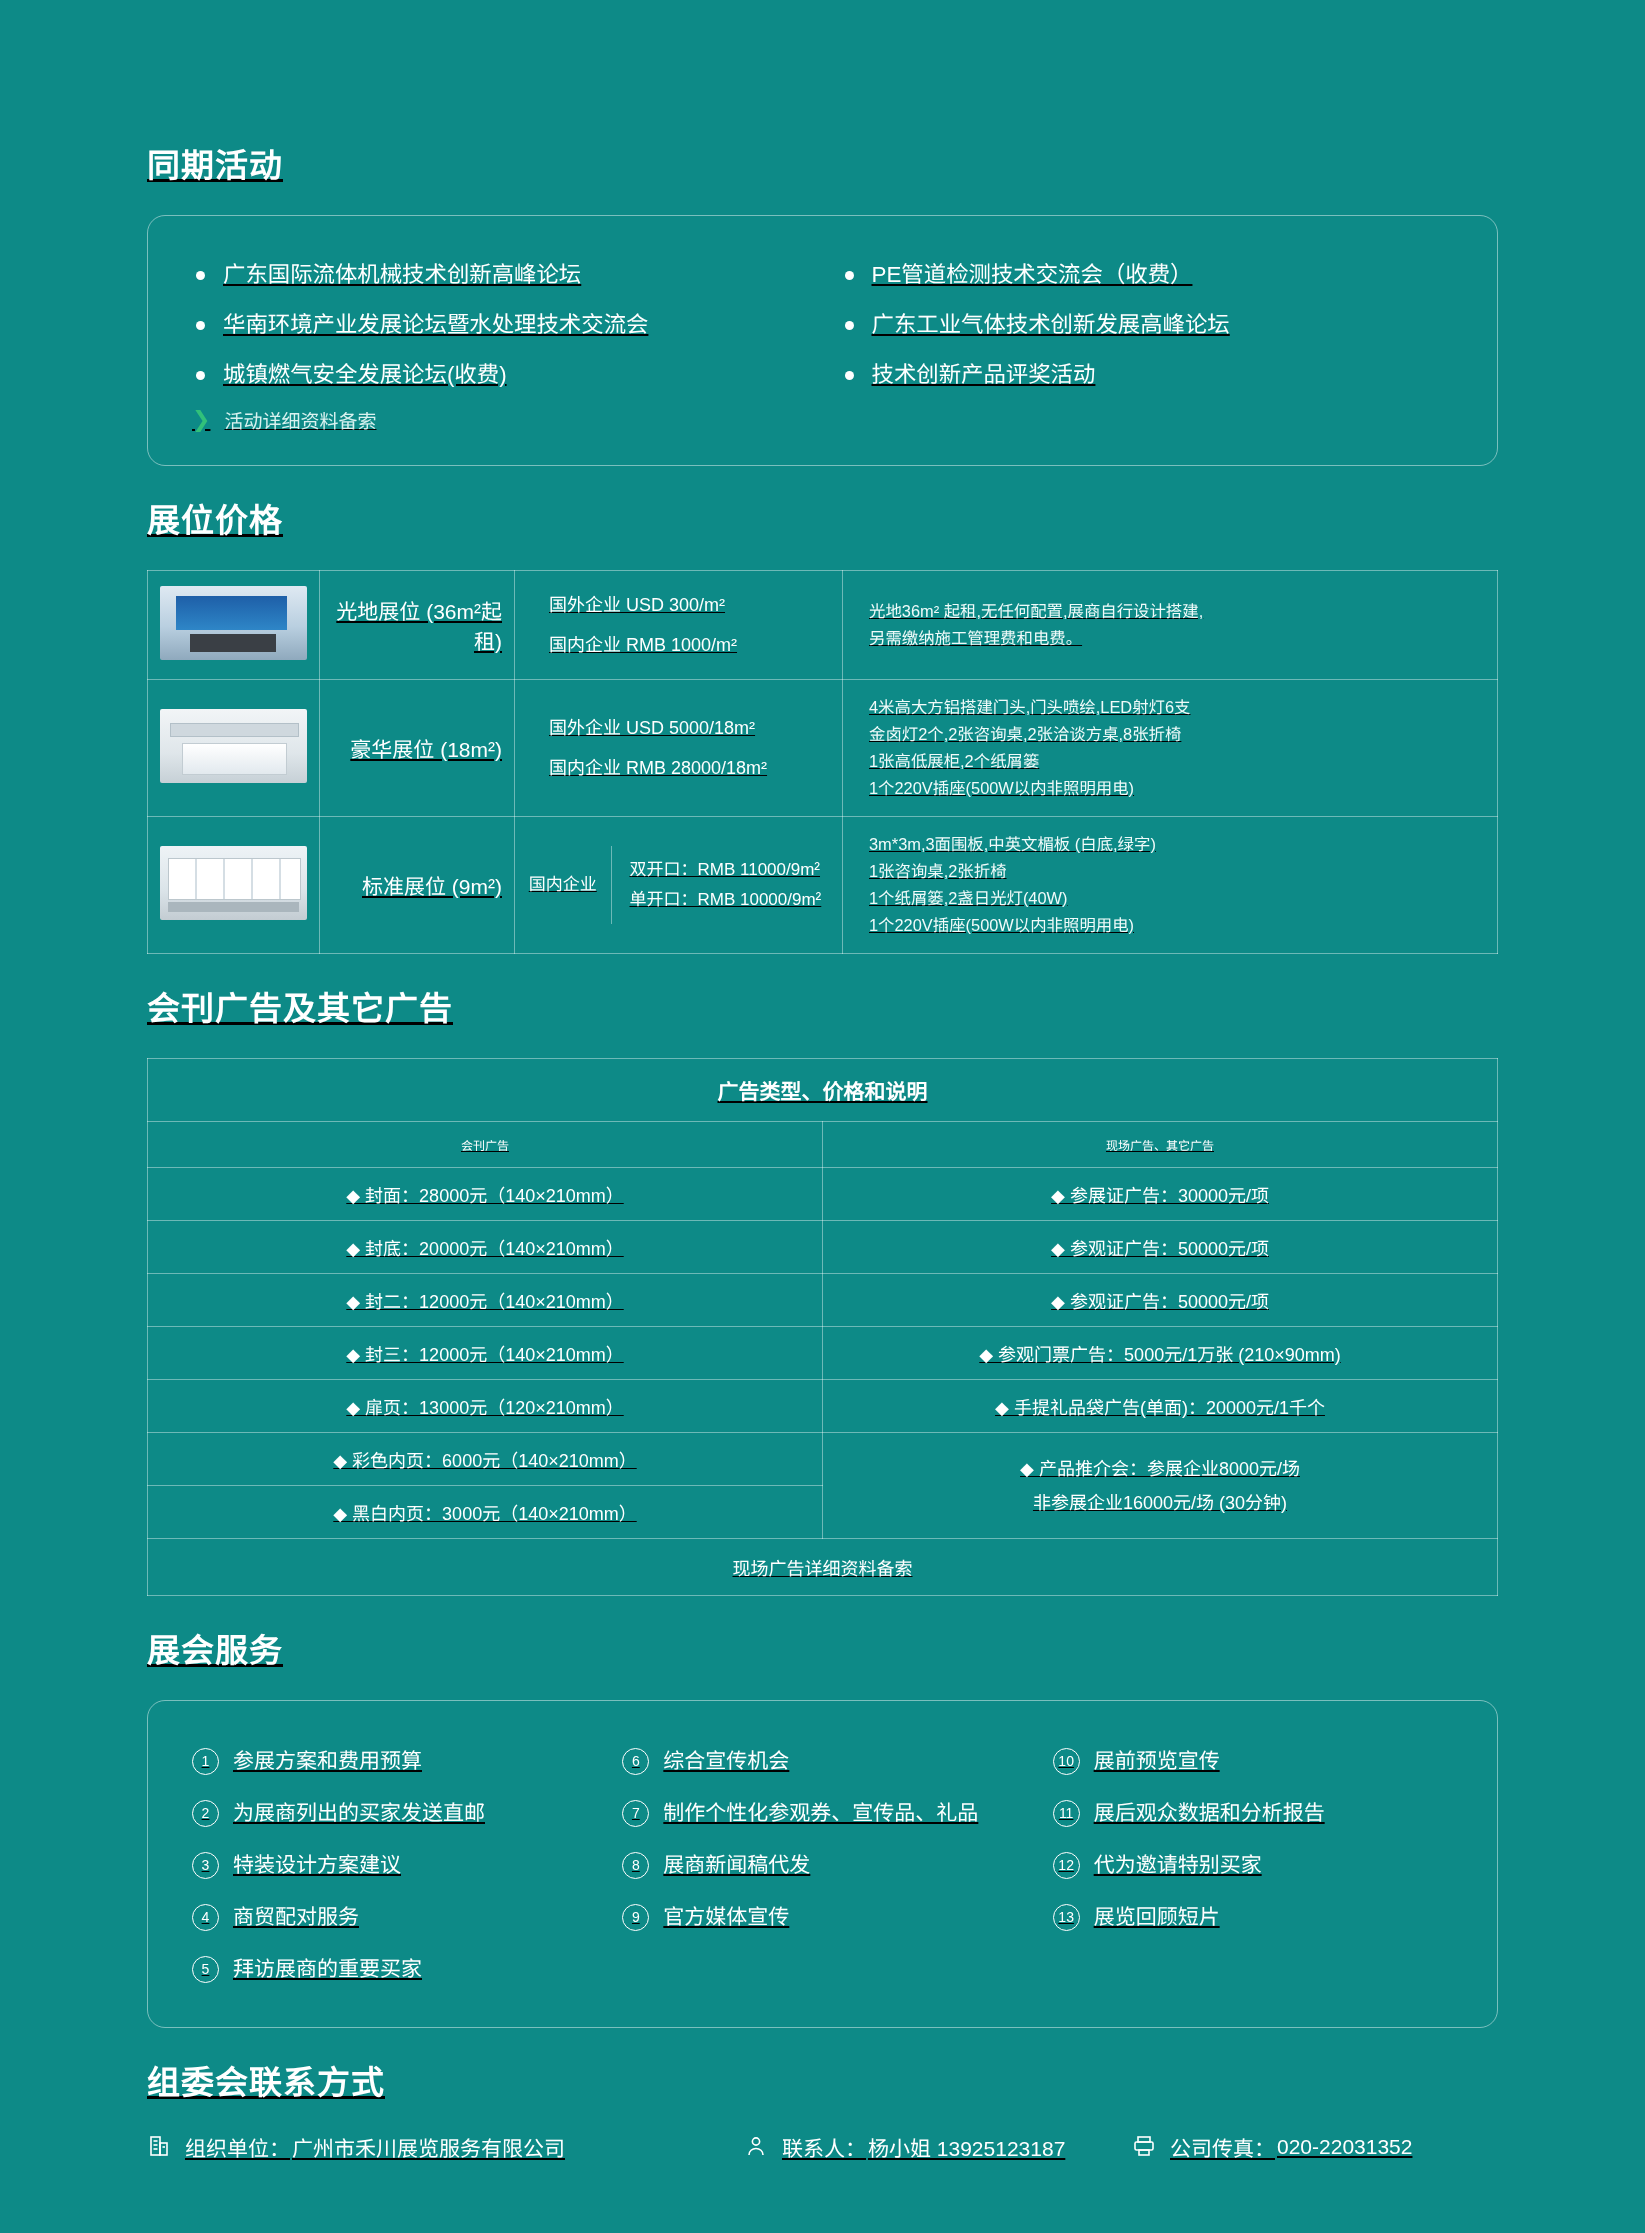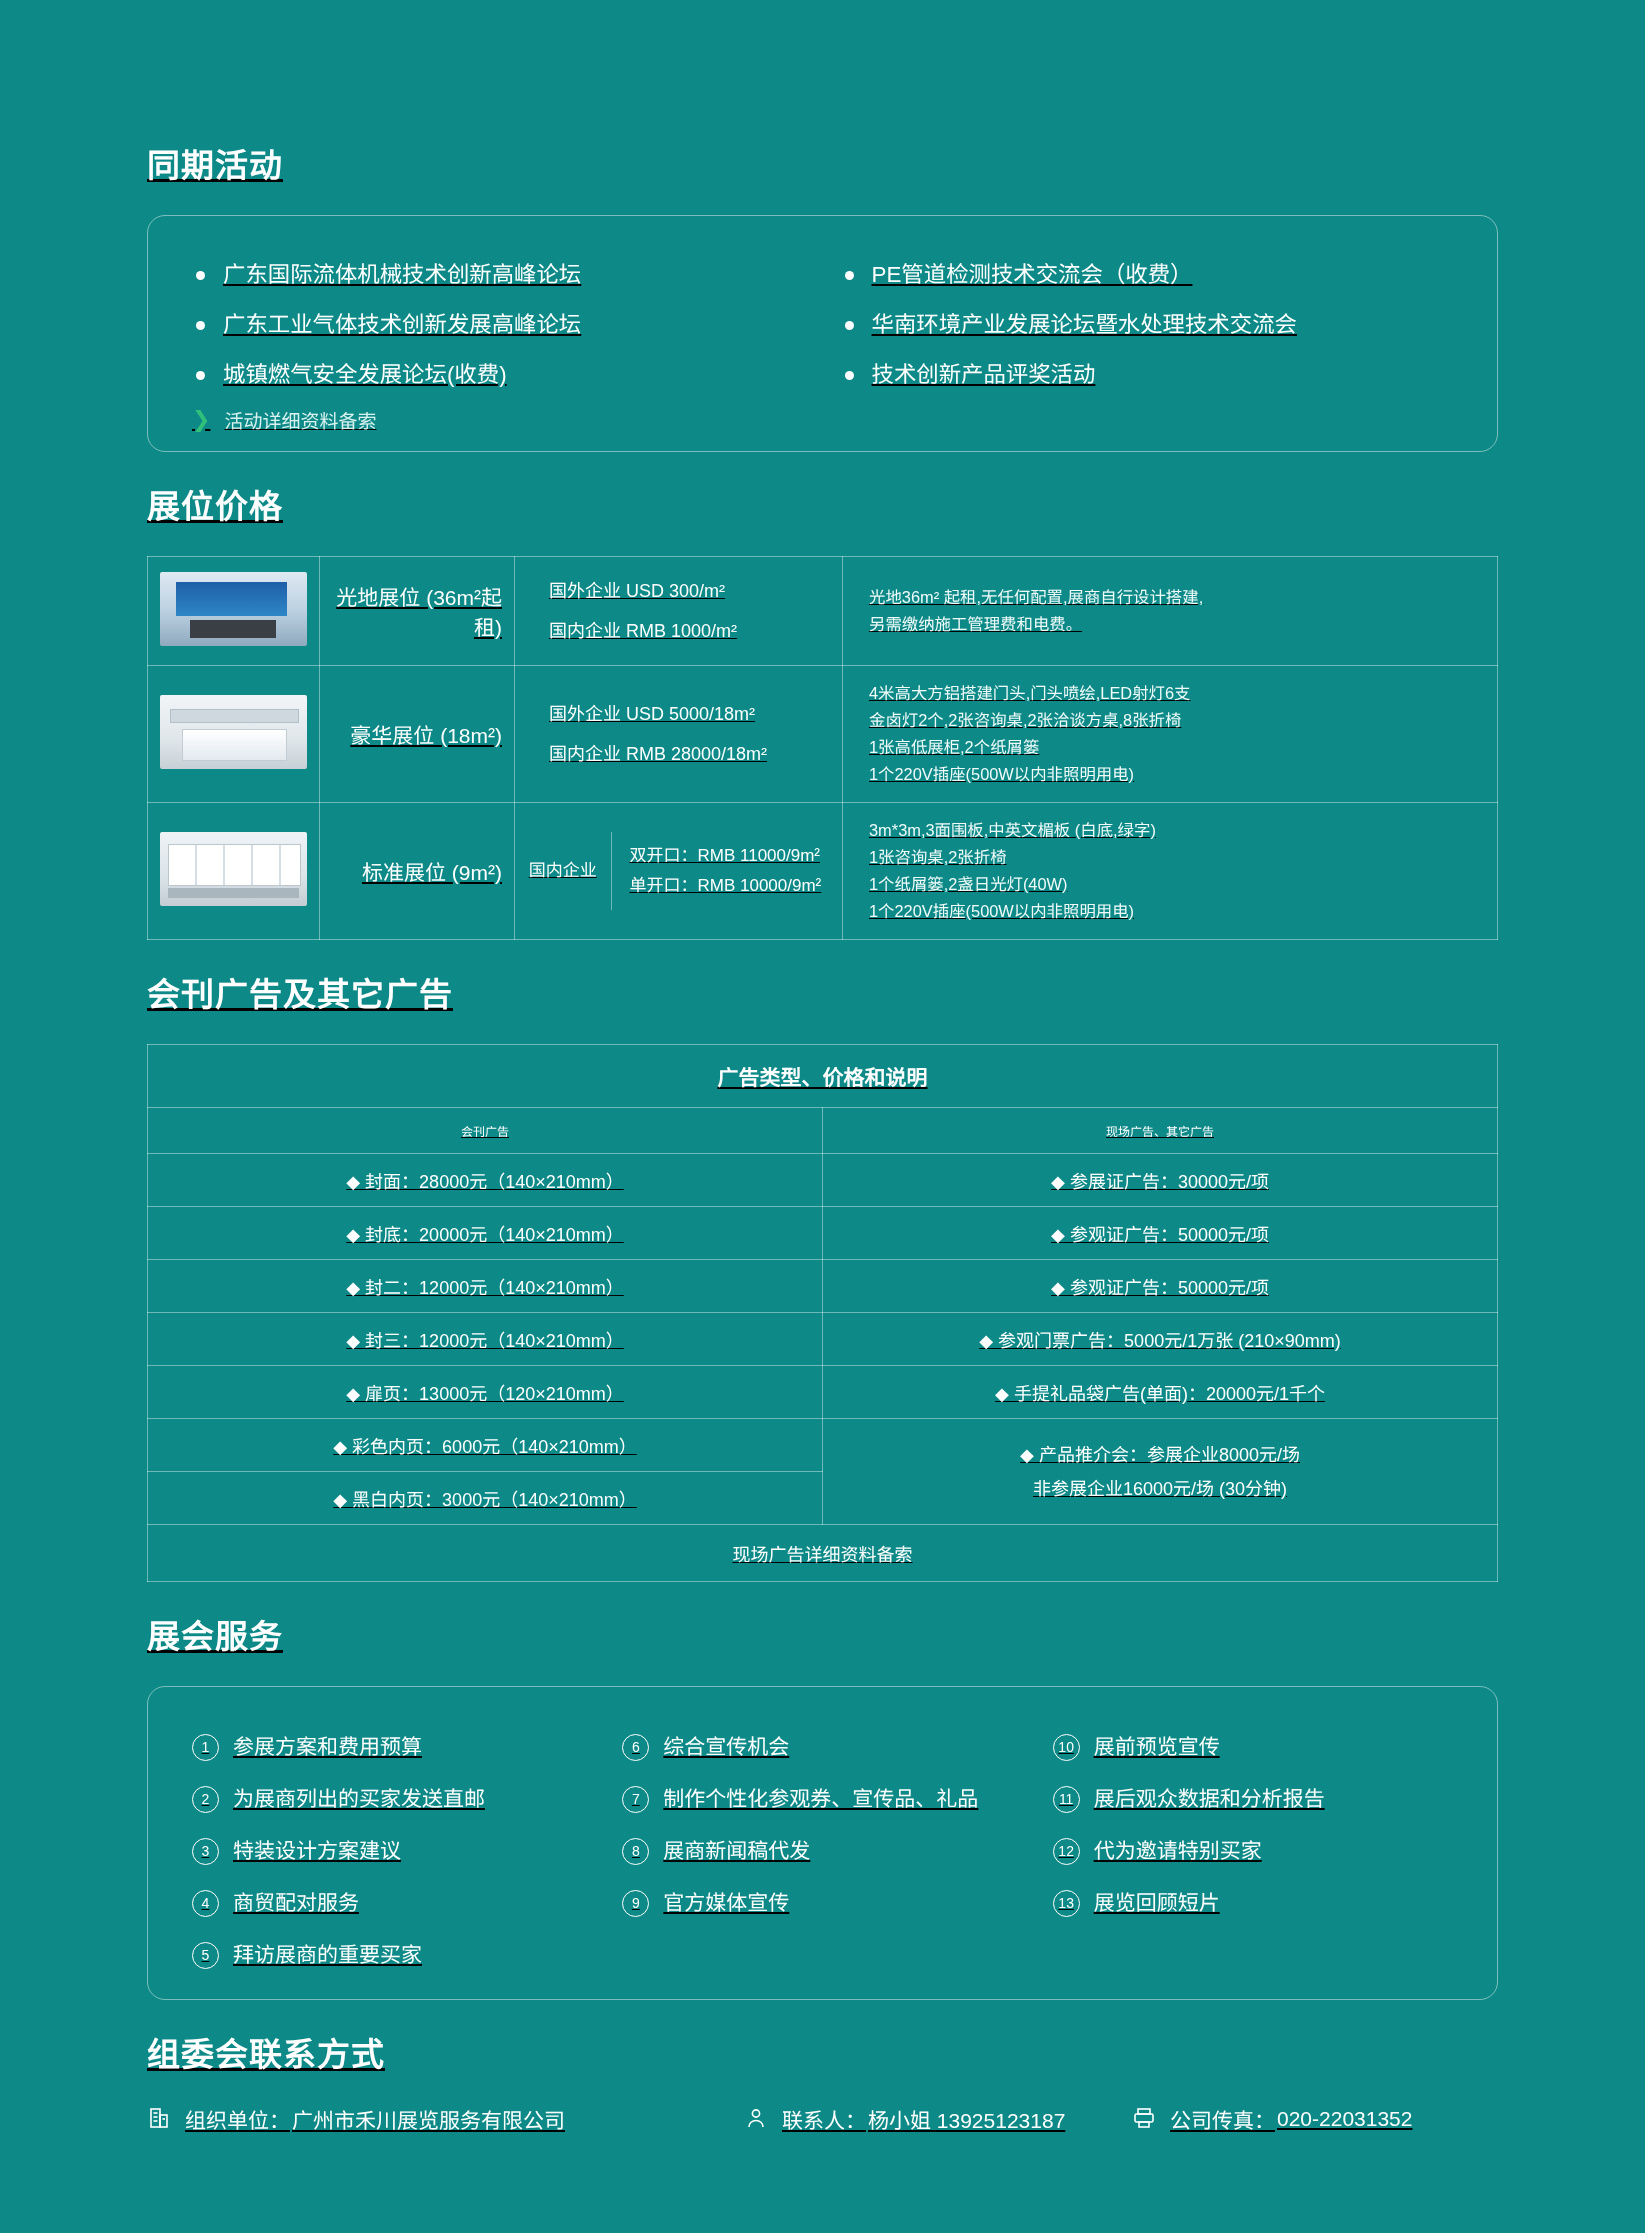--- a/index.html
+++ b/index.html
@@ -27,21 +27,21 @@
     font-weight: bold;
     letter-spacing: 1px;
     margin: 0 0 28px 0;
   }
   .section { margin-bottom: 28px; text-decoration: underline; }
 
   
   .panel {
     border: 1.5px solid rgba(255,255,255,0.45);
     border-radius: 18px;
-    padding: 34px 44px 18px 44px;
+    padding: 34px 44px 32px 44px;
   }
 
   
   .act-grid {
     display: grid;
     grid-template-columns: 1fr 1fr;
     column-gap: 36px;
     row-gap: 0px;
   }
   .act-item {
@@ -211,25 +211,25 @@
           <div class="act-item">
             <span class="dot"></span>
             <span>广东国际流体机械技术创新高峰论坛</span>
           </div>
           <div class="act-item">
             <span class="dot"></span>
             <span>PE管道检测技术交流会（收费）</span>
           </div>
           <div class="act-item">
             <span class="dot"></span>
+            <span>华南环境产业发展论坛暨水处理技术交流会</span>
+          </div>
+          <div class="act-item">
+            <span class="dot"></span>
             <span>广东工业气体技术创新发展高峰论坛</span>
-          </div>
-          <div class="act-item">
-            <span class="dot"></span>
-            <span>华南环境产业发展论坛暨水处理技术交流会</span>
           </div>
           <div class="act-item">
             <span class="dot"></span>
             <span>城镇燃气安全发展论坛(收费)</span>
           </div>
           <div class="act-item">
             <span class="dot"></span>
             <span>技术创新产品评奖活动</span>
           </div>
         </div>

